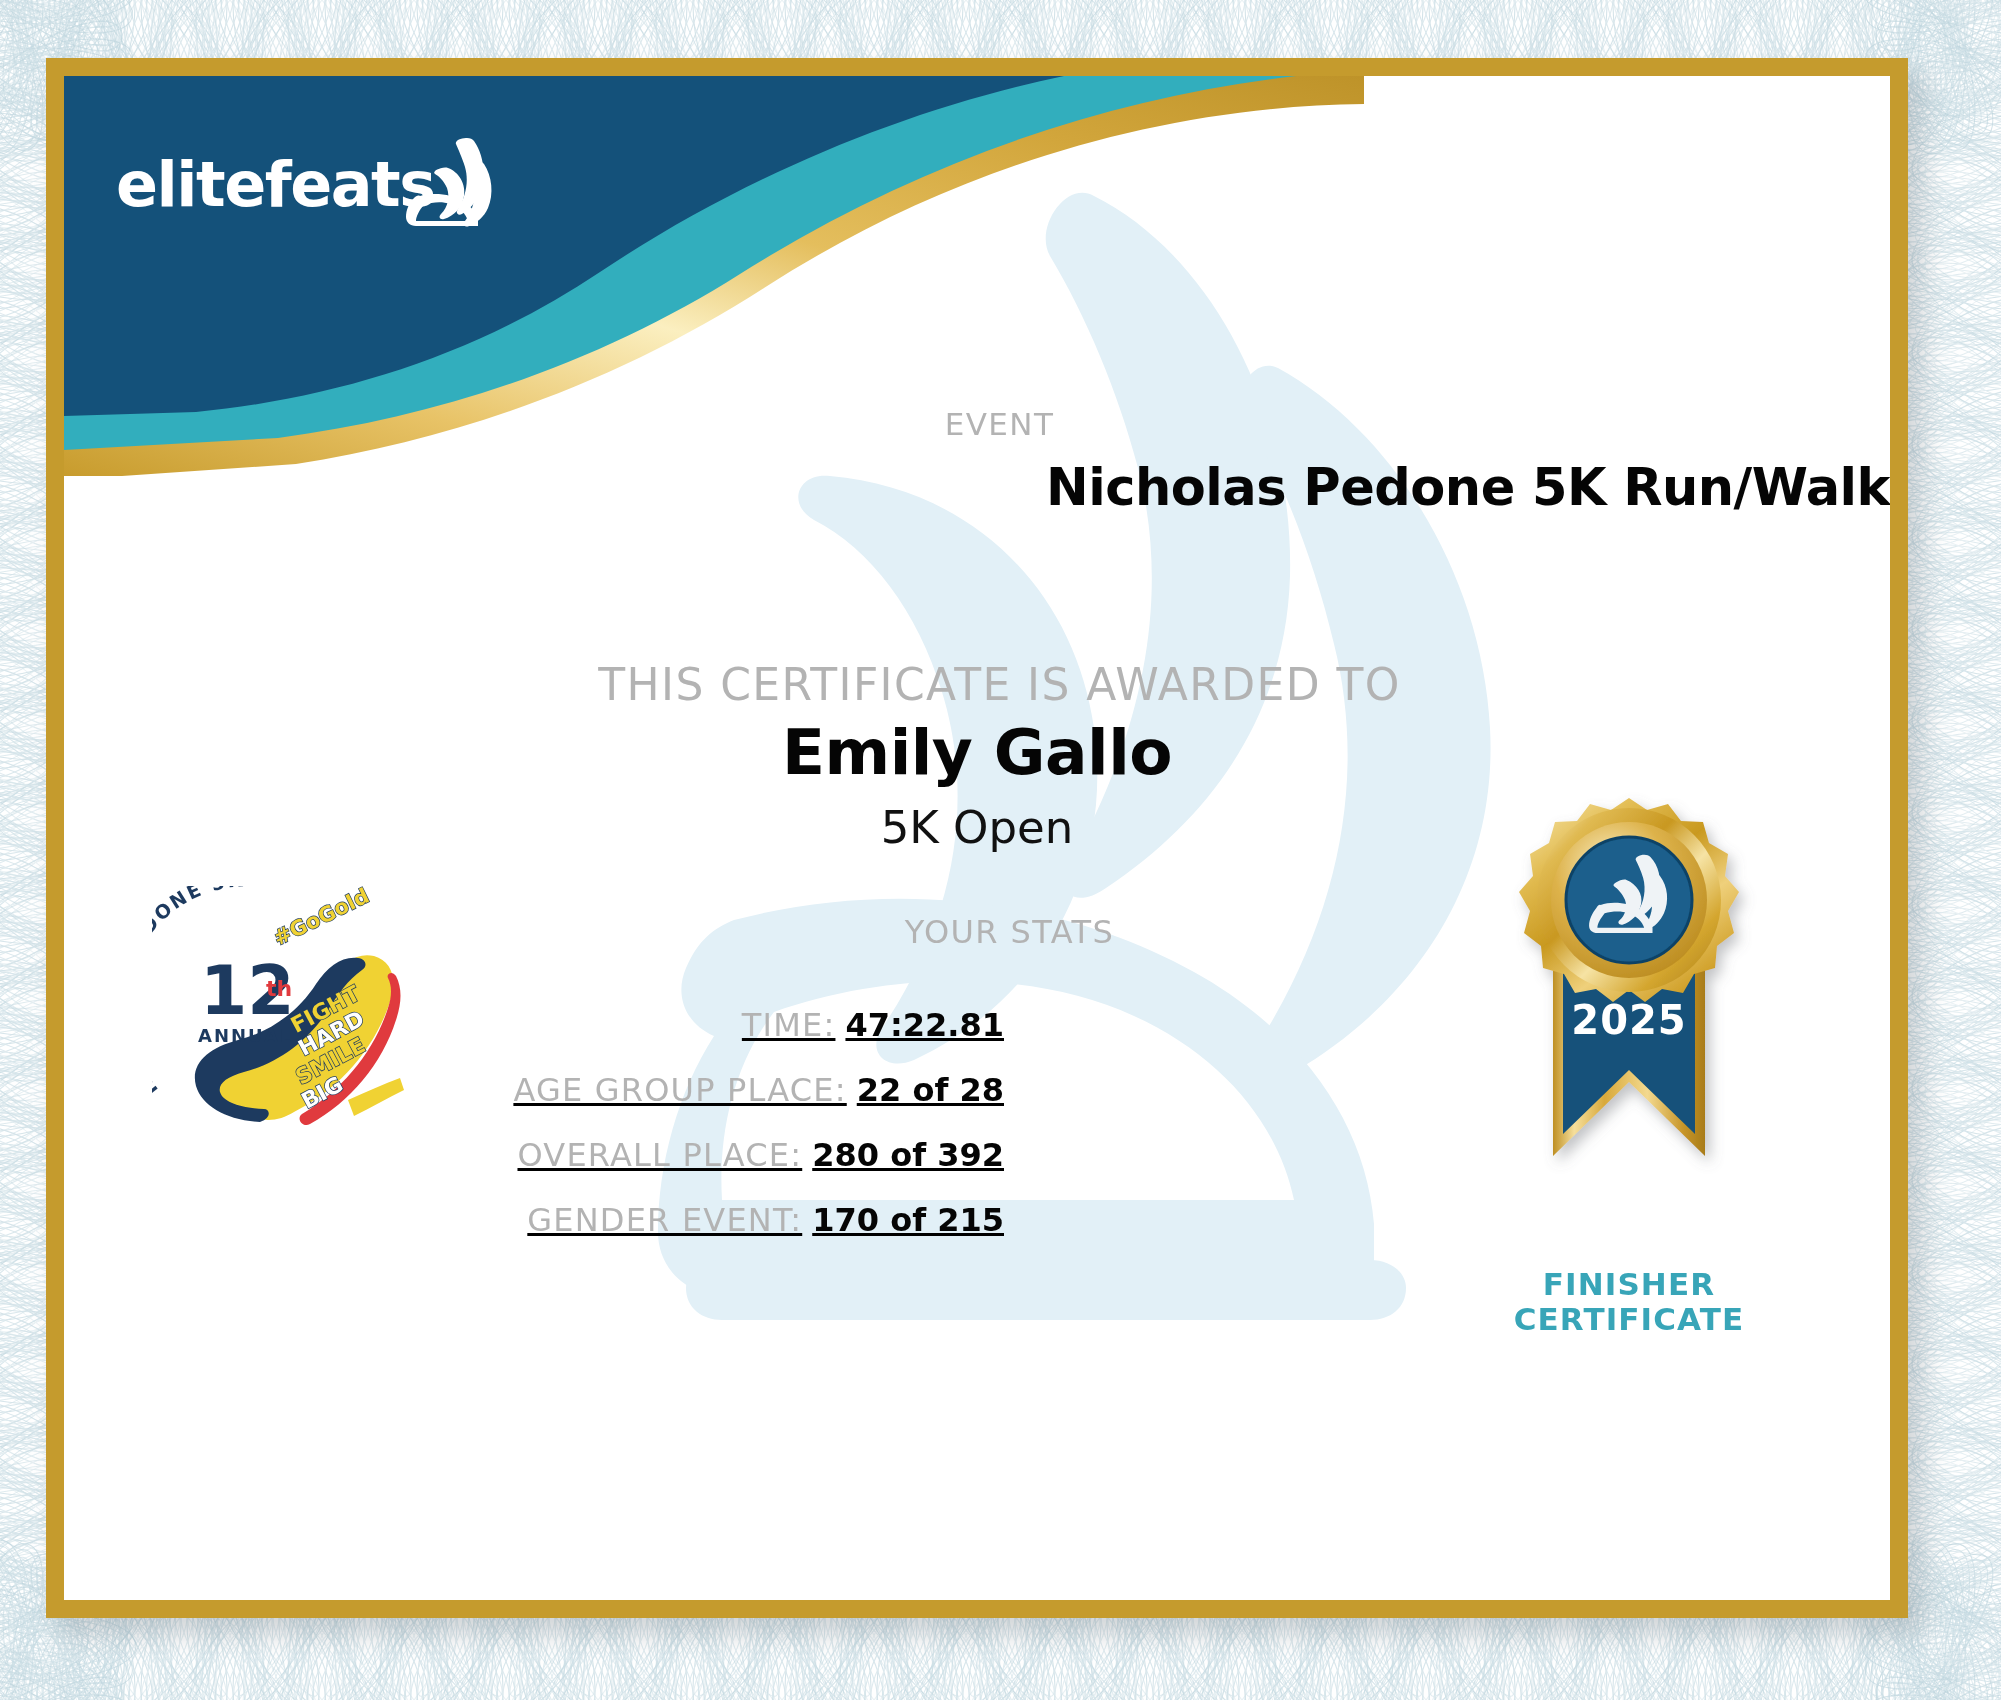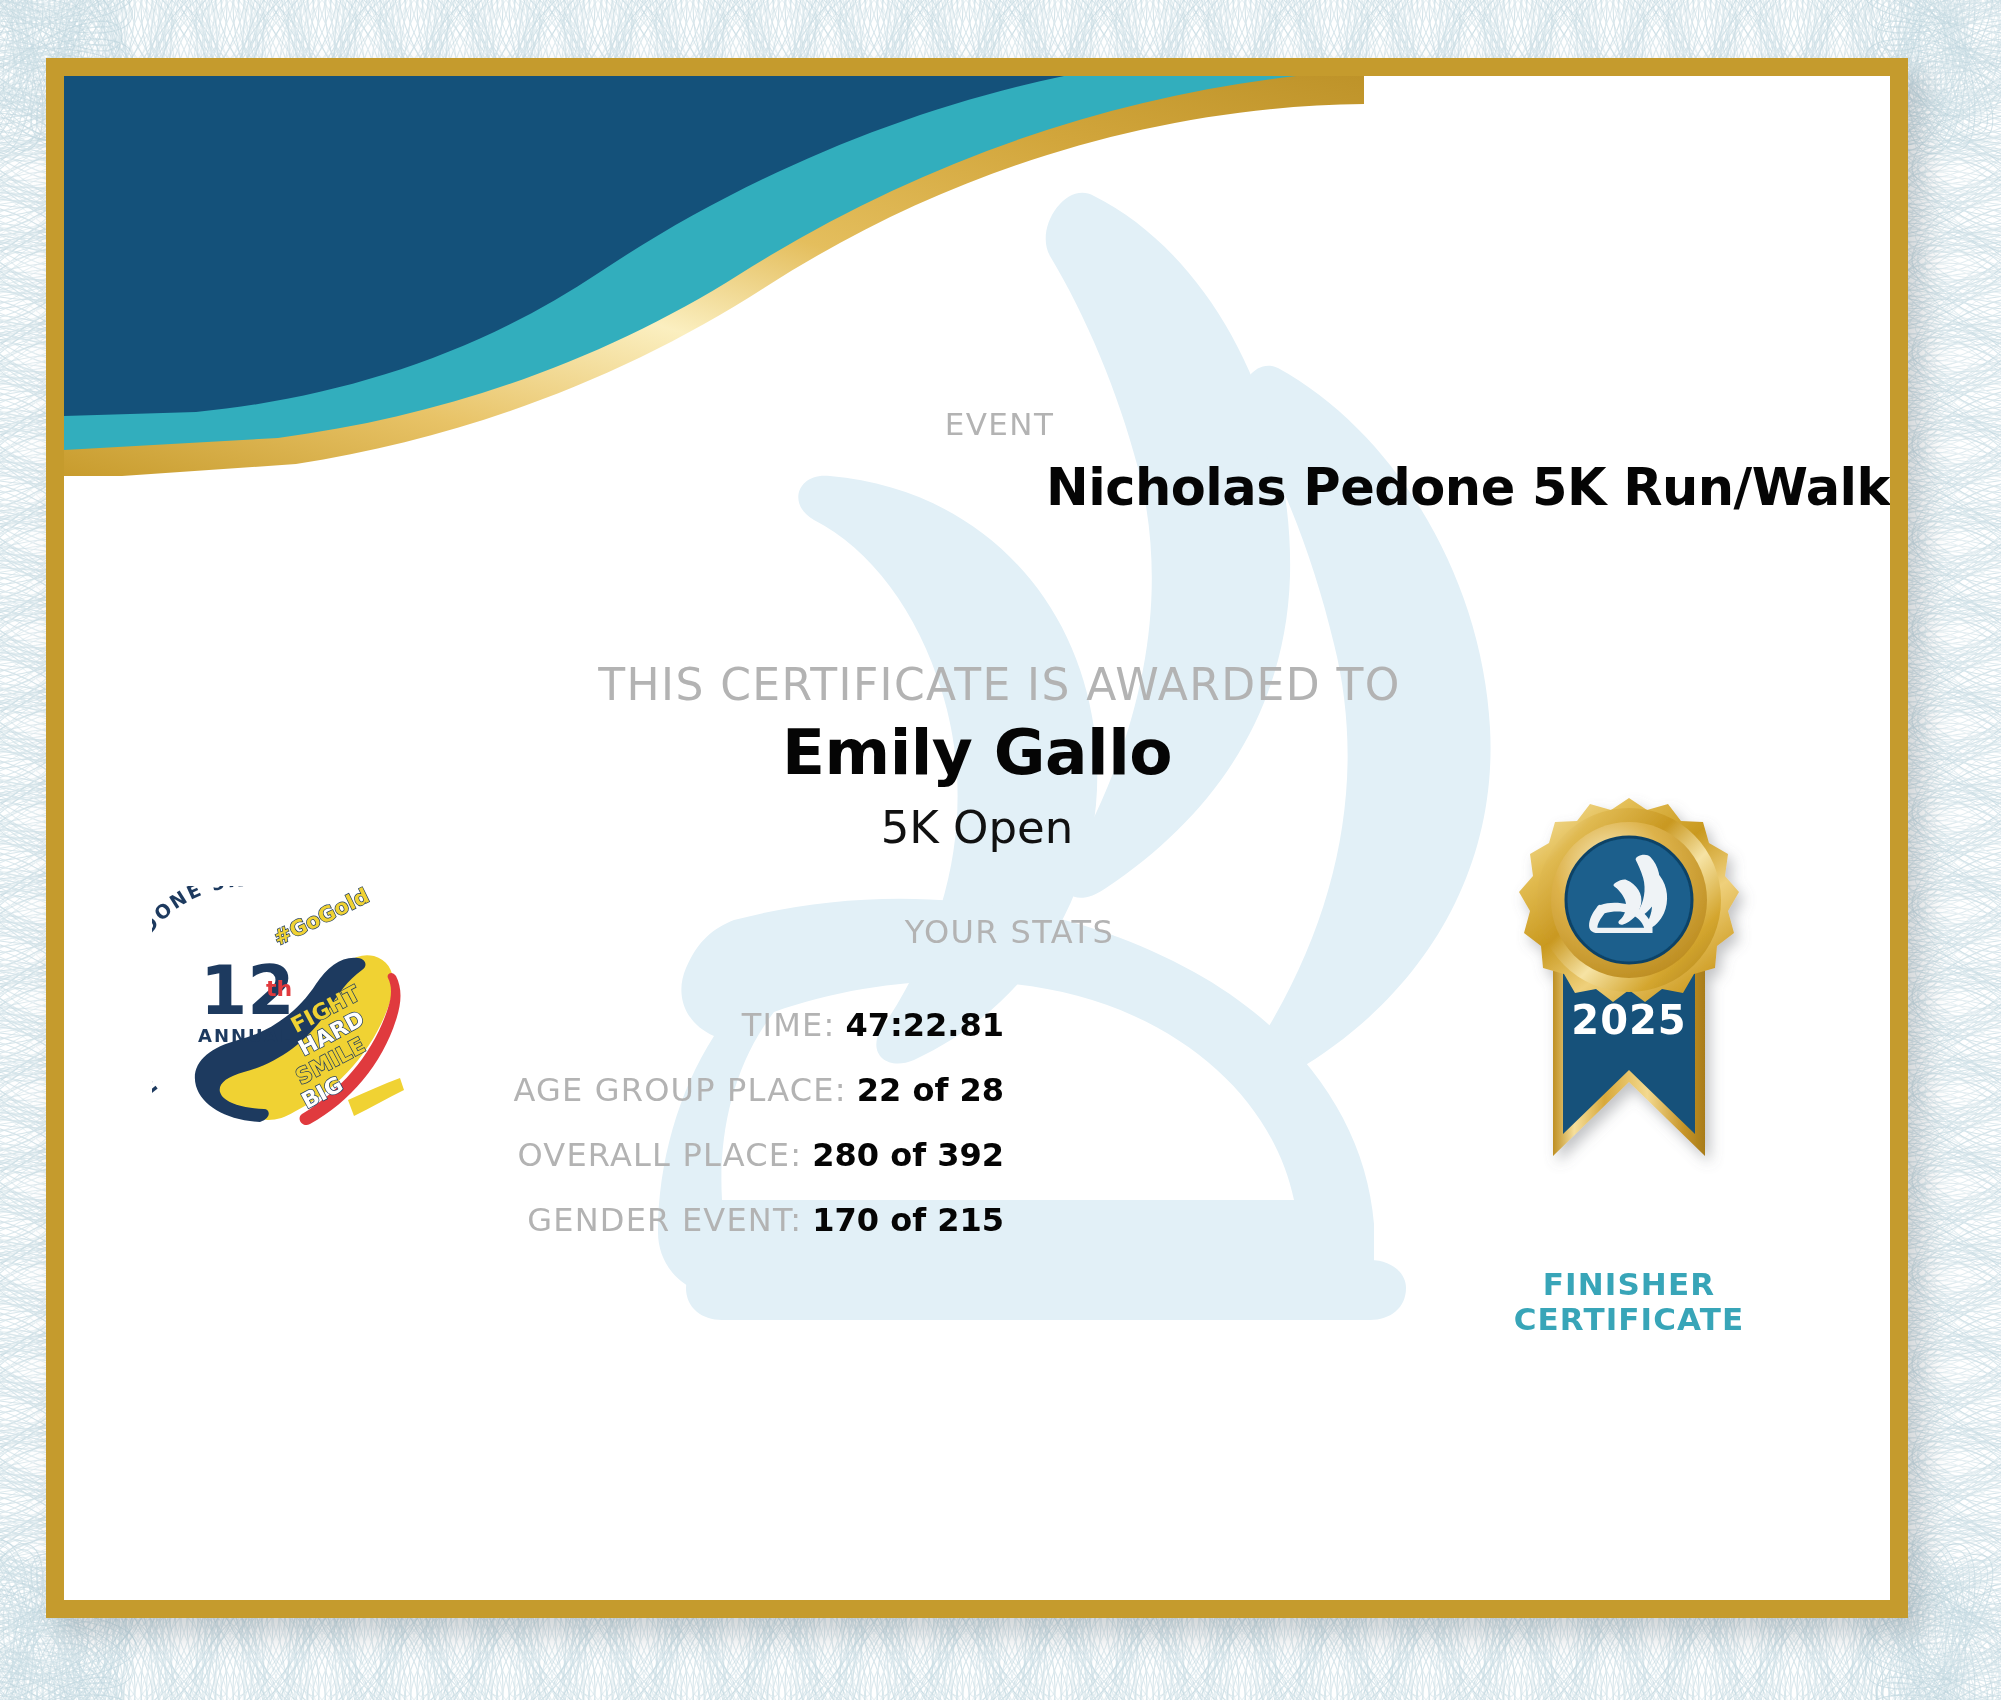--- a/index.html
+++ b/index.html
@@ -156,20 +156,21 @@
     left: 340px;
     top: 930px;
     width: 600px;
   }
   .stat-row {
     display: flex;
     align-items: baseline;
     justify-content: flex-end;
     margin-bottom: 27px;
     white-space: nowrap;
+    text-decoration: underline;
   }
   .stat-label {
     font-size: 32px;
     color: #b3b3b3;
     letter-spacing: 1.2px;
     font-family: "DejaVu Sans", sans-serif;
   }
   .stat-value {
     font-size: 32px;
     color: #050505;
@@ -321,20 +322,37 @@
         <path d="M0 0 L1300 0 L1300 28 C1090 30 880 96 700 212
                  C560 302 400 362 232 388 L0 404 Z" fill="url(#goldswoosh)"></path>
 
         <path d="M0 0 L1232 0 C1040 22 850 88 676 198
                  C540 284 382 340 214 362 L0 374 Z" fill="#32AEBD"></path>
 
         <path d="M0 0 L1000 0 C836 34 674 104 536 196
                  C414 278 276 322 132 336 L0 340 Z" fill="#14517A"></path>
       </svg>
 
+      <div id="brand-logo">
+        <div id="brand-wordmark">elitefeats</div>
+        <svg style="position:absolute;left:288px;top:0px;width:96px;height:92px" viewBox="0 0 96 92" xmlns="http://www.w3.org/2000/svg">
+          <g fill="#ffffff">
+            <path d="M70 3 C78 14 82 32 78 48 C75 60 68 70 58 76 C54 78 51 75 54 71
+                     C62 58 65 43 61 29 C58 19 54 11 52 6 C50 1 66 -3 70 3 Z"></path>
+            <path d="M80 26 C88 38 90 56 84 70 C80 79 73 85 65 88 C61 90 58 86 61 83
+                     C69 73 72 60 69 48 C67 40 64 34 62 30 C59 25 76 20 80 26 Z"></path>
+            <path d="M44 30 C55 34 62 46 60 58 C58 70 50 78 40 81 C36 82 34 79 37 76
+                     C44 69 46 59 43 50 C40 43 35 38 31 36 C27 33 39 28 44 30 Z"></path>
+            <path d="M16 58 C30 54 48 56 60 64 C68 69 73 76 74 83 L74 88 L12 88
+                     C6 88 2 84 2 79 C2 72 5 65 10 60 C12 58 14 57 16 58 Z
+                     M20 67 C15 72 12 79 12 83 L64 83 C62 76 56 70 46 66
+                     C38 63 28 64 20 67 Z"></path>
+          </g>
+        </svg>
+      </div>
 
       <div id="event-label" class="lbl">EVENT</div>
 
       <div id="event-title" class="val-strong">Nicholas Pedone 5K Run/Walk</div>
 
       <div id="awarded-label" class="lbl">THIS CERTIFICATE IS AWARDED TO</div>
 
       <div id="recipient-name" class="val-strong">Emily Gallo</div>
       <div id="recipient-division">5K Open</div>
 

